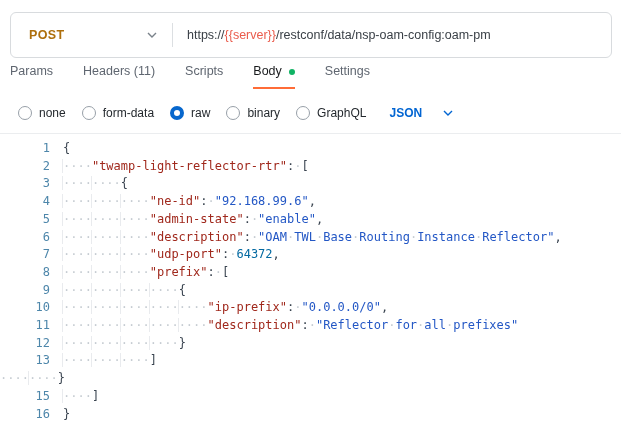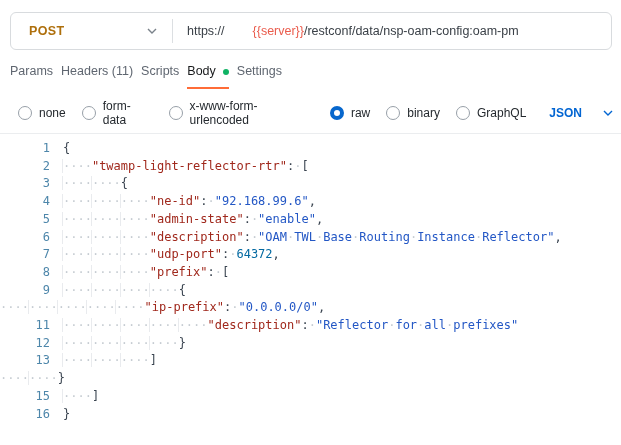--- a/index.html
+++ b/index.html
@@ -2,35 +2,35 @@
 <html><head>
 <meta charset="utf-8">
 <style>
   html,body{margin:0;padding:0;}
   body{
     width:621px;height:445px;overflow:hidden;position:relative;
     background:#ffffff;font-family:"Liberation Sans",sans-serif;color:#2b3036;
   }
   
   .urlbar{
-    position:absolute;left:10px;top:12px;right:9px;height:38px;
+    position:absolute;left:10px;top:12px;right:9px;height:46px;
     border:1px solid #d8dbde;border-radius:6px;display:flex;align-items:center;
     background:#fff;box-sizing:border-box;text-align:center;
   }
   .method{
     width:128px;flex:none;display:flex;align-items:center;justify-content:space-between;
     padding:0 15px 0 18px;cursor:pointer;height:100%;
   }
   .method-label{font-weight:700;font-size:12.5px;letter-spacing:.4px;color:#ae6f0c;}
   .vdiv{width:1px;height:24px;background:#dcdfe2;flex:none;}
   .url{padding-left:14px;font-size:12.5px;color:#3a4047;white-space:nowrap;overflow:hidden;}
-  .url .var{color:#ea5c4d;padding-left:28px;}
+  .url .var{color:#ea5c4d;}
   .chev{display:block;}
   
-  .tabs{position:absolute;left:10px;top:60px;display:flex;gap:8px;}
+  .tabs{position:absolute;left:10px;top:60px;display:flex;gap:30px;}
   .tab{font-size:12.5px;color:#5f6670;padding:4px 0 9px 0;cursor:pointer;border-bottom:2px solid transparent;}
   .tab.active{color:#17191b;border-bottom-color:#ff6c37;}
   .tab .dot{display:inline-block;width:6px;height:6px;border-radius:50%;background:#10b364;margin-left:7px;vertical-align:middle;}
   
   .options{position:absolute;left:18px;top:100px;right:8px;height:26px;display:flex;align-items:center;gap:16px;}
   .opt{display:flex;align-items:center;gap:7px;font-size:12px;color:#24292e;cursor:pointer;}
   .rb{width:14px;height:14px;border-radius:50%;border:1px solid #98a0a8;background:#fff;box-sizing:border-box;flex:none;}
   .opt.sel .rb{border:4.5px solid #0767cd;}
   .lang{display:flex;align-items:center;gap:21px;margin-left:7px;cursor:pointer;}
   .lang-label{font-size:12px;font-weight:700;color:#0265d2;}
@@ -74,24 +74,20 @@
 
 <div class="options">
 
 <label class="opt">
       <span class="rb"></span>
       <span>none</span>
     </label>
     <label class="opt">
       <span class="rb"></span>
       <span>form-data</span>
-    </label>
-    <label class="opt">
-      <span class="rb"></span>
-      <span>x-www-form-urlencoded</span>
     </label>
     <label class="opt sel">
       <span class="rb"></span>
       <span>raw</span>
     </label>
     <label class="opt">
       <span class="rb"></span>
       <span>binary</span>
     </label>
     <label class="opt">
@@ -138,20 +134,21 @@
       </div>
       <div class="cl">
         <span class="ln">8</span>
         <span class="cc"><span class="ind">····</span><span class="ind">····</span><span class="ind">····</span><span class="tk-key">"prefix"</span><span class="tk-p">:</span><span class="wsd">·</span><span class="tk-p">[</span></span>
       </div>
       <div class="cl">
         <span class="ln">9</span>
         <span class="cc"><span class="ind">····</span><span class="ind">····</span><span class="ind">····</span><span class="ind">····</span><span class="tk-p">{</span></span>
       </div>
       <div class="cl">
+        <span class="ln">10</span>
         <span class="cc"><span class="ind">····</span><span class="ind">····</span><span class="ind">····</span><span class="ind">····</span><span class="ind">····</span><span class="tk-key">"ip-prefix"</span><span class="tk-p">:</span><span class="wsd">·</span><span class="tk-str">"0.0.0.0/0"</span><span class="tk-p">,</span></span>
       </div>
       <div class="cl">
         <span class="ln">11</span>
         <span class="cc"><span class="ind">····</span><span class="ind">····</span><span class="ind">····</span><span class="ind">····</span><span class="ind">····</span><span class="tk-key">"description"</span><span class="tk-p">:</span><span class="wsd">·</span><span class="tk-str">"Reflector<span class="sdot">·</span>for<span class="sdot">·</span>all<span class="sdot">·</span>prefixes"</span></span>
       </div>
       <div class="cl">
         <span class="ln">12</span>
         <span class="cc"><span class="ind">····</span><span class="ind">····</span><span class="ind">····</span><span class="ind">····</span><span class="tk-p">}</span></span>
       </div>

